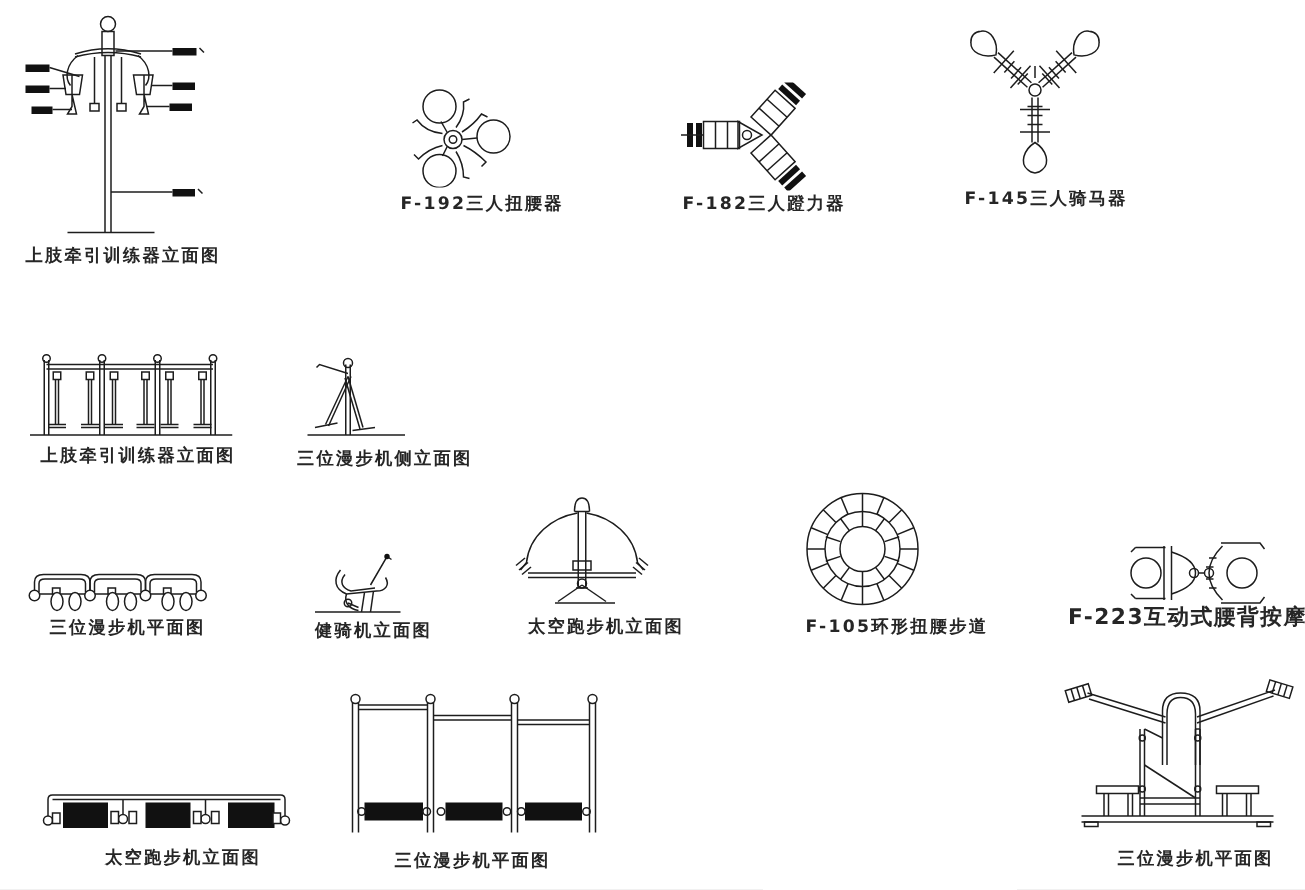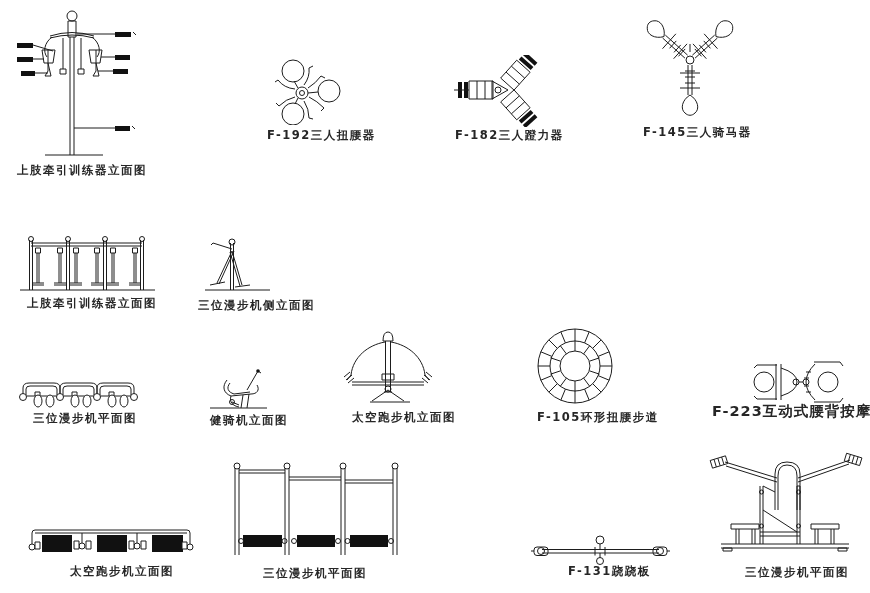--- a/index.html
+++ b/index.html
@@ -415,39 +415,20 @@
           <circle cx="56.5" cy="83" r="2.5"></circle>
         <circle cx="66" cy="83" r="2.5"></circle>
           <circle cx="110" cy="83" r="2.5"></circle>
         <circle cx="119.5" cy="83" r="2.5"></circle>
           <circle cx="163" cy="83" r="2.5"></circle>
       </g>
     </svg>
     <div class="lbl" style="left:35px;top:108px">三位漫步机平面图</div>
   </div>
 
-  <div class="item" style="left:528px;top:532px;width:150px;height:52px">
-    <svg width="145" height="34" viewBox="0 0 145 34">
-      <line class="st" x1="14" y1="17.5" x2="131" y2="17.5"></line>
-      <line class="st" x1="14" y1="21" x2="131" y2="21"></line>
-      <circle class="st" cx="72" cy="8" r="4"></circle>
-      <line class="st" x1="72" y1="12" x2="72" y2="17.5"></line>
-      <circle class="st" cx="72" cy="29" r="3.5"></circle>
-      <line class="st" x1="72" y1="21" x2="72" y2="25.5"></line>
-      <line class="st" x1="67" y1="15" x2="67" y2="23.5"></line>
-      <line class="st" x1="77" y1="15" x2="77" y2="23.5"></line>
-      <rect class="st" x="6" y="15" width="14" height="8.5" rx="3"></rect>
-      <circle class="st" cx="13" cy="19" r="3.5"></circle>
-      <line class="st" x1="3" y1="19" x2="6" y2="19"></line>
-      <rect class="st" x="125" y="15" width="14" height="8.5" rx="3"></rect>
-      <circle class="st" cx="132" cy="19" r="3.5"></circle>
-      <line class="st" x1="139" y1="19" x2="142" y2="19"></line>
-    </svg>
-    <div class="lbl" style="left:40px;top:32px">F-131跷跷板</div>
-  </div>
 
   <div class="item" style="left:705px;top:452px;width:165px;height:130px">
     <svg width="160" height="110" viewBox="0 0 160 110">
       <path class="st" d="M70,58 L70,22 Q70,10 82,10 Q95,10 95,22 L95,58"></path>
       <path class="st" d="M73,58 L73,24 Q73,13 82,13 Q92,13 92,24 L92,58"></path>
       <line class="st" x1="72" y1="26" x2="20" y2="10"></line>
       <line class="st" x1="72" y1="30" x2="21" y2="14"></line>
       <line class="st" x1="93" y1="26" x2="145" y2="8"></line>
       <line class="st" x1="93" y1="30" x2="144" y2="12"></line>
       <g transform="rotate(-17 14 10)">

